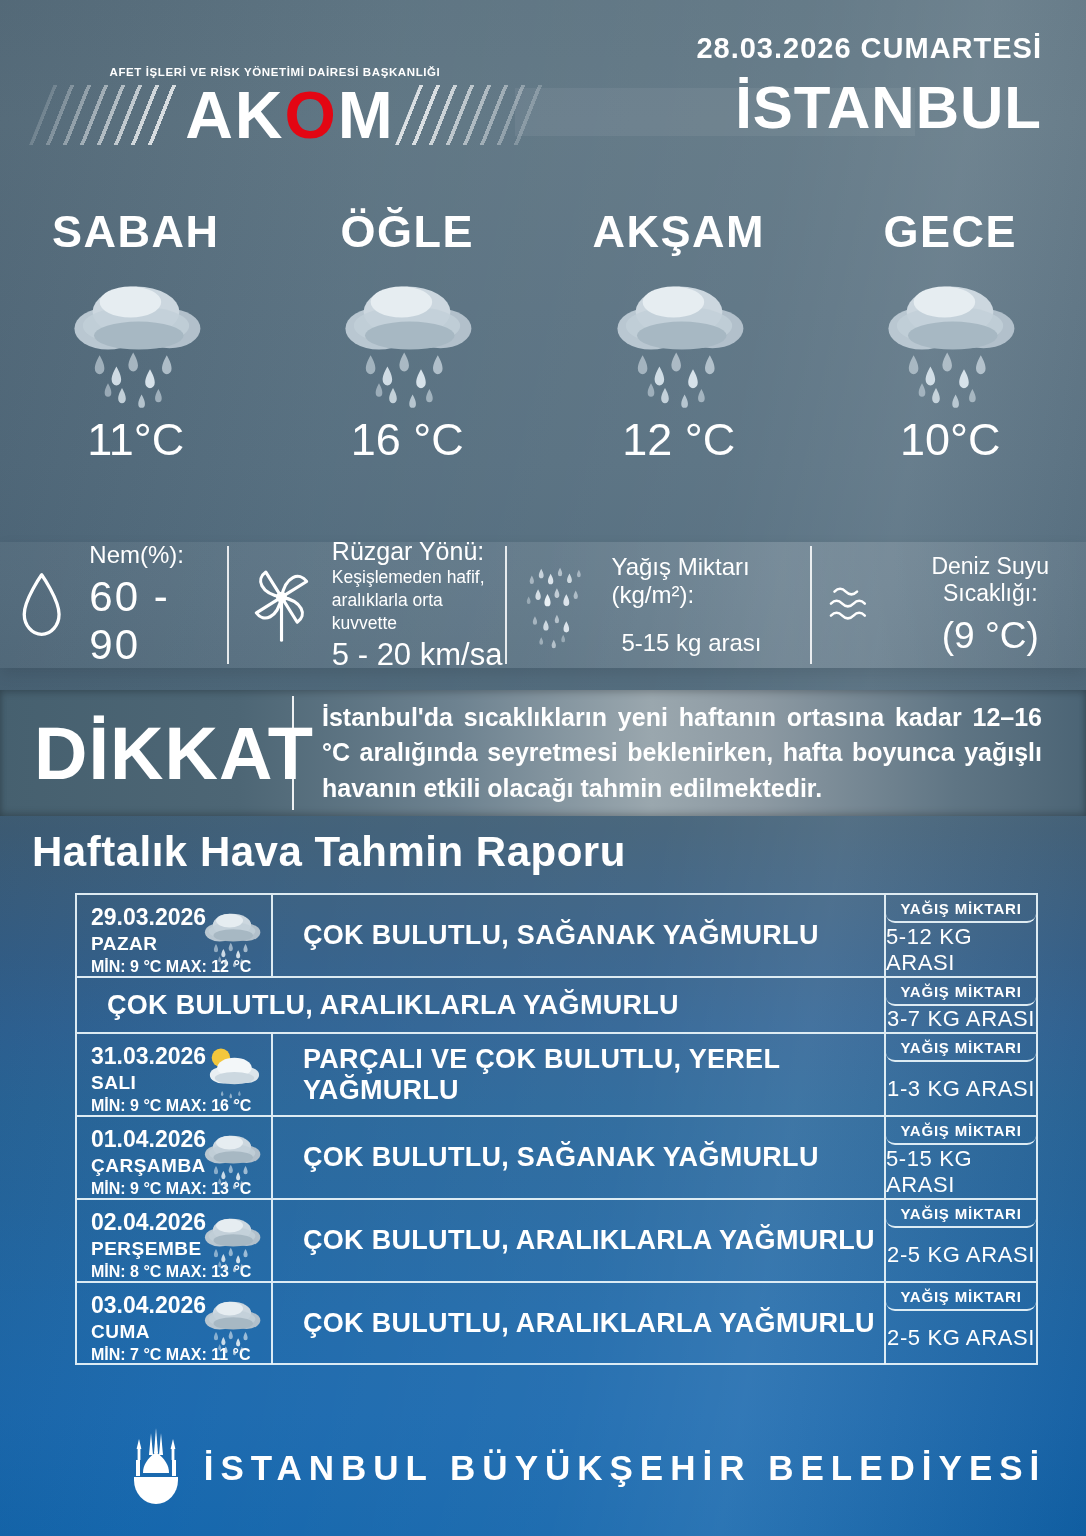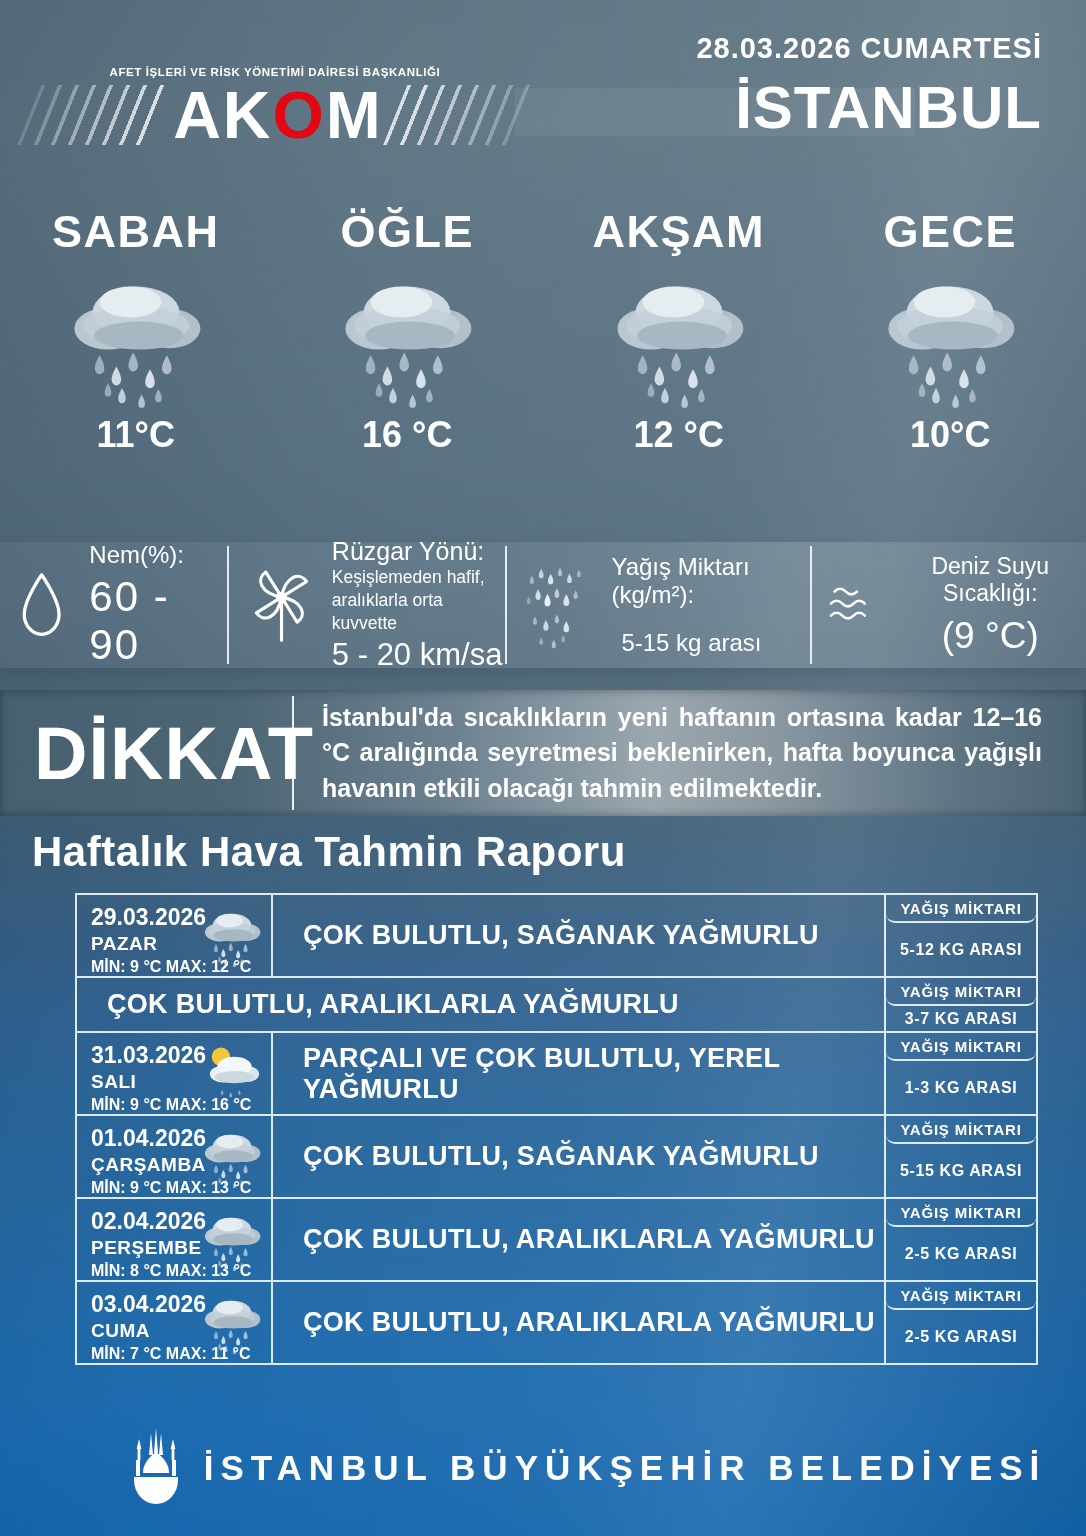--- a/index.html
+++ b/index.html
@@ -20,42 +20,42 @@
       rgba(8,18,38,.10) 0%, rgba(255,255,255,.02) 30%,
       rgba(255,255,255,.06) 60%, rgba(255,255,255,.11) 73%,
       rgba(0,10,30,.07) 100%);
   }
   .defs{ position:absolute; width:0; height:0; overflow:hidden; }
 
   
   .hdr{ position:absolute; top:0; left:0; width:100%; height:200px; }
   .agency{ position:absolute; top:66px; left:10px; width:530px; text-align:center;
     font-size:11.5px; font-weight:700; letter-spacing:.6px; }
-  .logo-row{ position:absolute; top:80px; left:8px; width:540px; height:70px;
+  .logo-row{ position:absolute; top:80px; left:20px; width:540px; height:70px;
     display:flex; align-items:center; justify-content:center; gap:12px; }
   .stripes{ width:132px; height:60px; transform:skewX(-22deg); opacity:.9;
     background:repeating-linear-gradient(90deg, rgba(255,255,255,.85) 0 4px, transparent 4px 17px); }
   .stripes.left{ -webkit-mask-image:linear-gradient(90deg, rgba(0,0,0,.2), #000 85%);
                  mask-image:linear-gradient(90deg, rgba(0,0,0,.2), #000 85%); }
   .stripes.right{ -webkit-mask-image:linear-gradient(270deg, rgba(0,0,0,.2), #000 85%);
                   mask-image:linear-gradient(270deg, rgba(0,0,0,.2), #000 85%); }
   .akom{ font-size:66px; font-weight:900; letter-spacing:2px; line-height:1; }
   .akom .o{ color:#E30613; }
   .city-band{ position:absolute; top:88px; left:515px; width:400px; height:48px;
     background:rgba(255,255,255,.06); }
   .hdr-right{ position:absolute; top:32px; right:44px; text-align:right; }
   .date{ font-size:29px; font-weight:800; letter-spacing:1px; }
   .city{ font-size:60px; font-weight:800; letter-spacing:1px; margin-top:8px; }
 
   
   .today{ position:absolute; top:206px; left:0; width:100%; height:280px; display:flex; }
   .t-col{ flex:1; display:flex; flex-direction:column; align-items:center; }
   .t-title{ font-size:45px; font-weight:800; letter-spacing:1.5px; }
   .t-icon{ width:168px; height:150px; margin-top:4px; }
-  .t-temp{ font-size:36px; font-weight:700; margin-top:2px;text-align:right; }
+  .t-temp{ font-size:45px; font-weight:400; margin-top:2px;text-align:right; }
 
   
   .stats{ position:absolute; top:542px; left:0; width:100%; height:126px;
     display:flex; align-items:stretch;
     background:linear-gradient(90deg, rgba(255,255,255,.05) 0%, rgba(255,255,255,.09) 50%,
       rgba(255,255,255,.16) 72%, rgba(255,255,255,.07) 100%);
     box-shadow:0 6px 14px rgba(0,0,0,.10); }
   .stat{ display:flex; align-items:center; }
   .s1{ width:21%; padding-left:16px; gap:22px; }
   .s2{ width:25.6%; padding-left:18px; gap:16px; }
@@ -103,21 +103,21 @@
   .row-icon{ position:absolute; right:2px; top:50%; transform:translateY(-50%);
     width:74px; height:64px; }
   .c2{ flex:1; display:flex; align-items:center; padding-left:30px;
     font-size:27px; font-weight:800; letter-spacing:.3px;
     border-right:2px solid rgba(236,246,251,.92); }
   .c3{ width:150px; display:flex; flex-direction:column; }
   .c3-h{ height:28px; display:flex; align-items:center; justify-content:center;
     font-size:15px; font-weight:800; letter-spacing:.8px;
     border-bottom:2px solid rgba(236,246,251,.92);border-radius:9px; }
   .c3-v{ flex:1; display:flex; align-items:center; justify-content:center;
-    font-size:16px; font-weight:700; letter-spacing:.6px; }
+    font-size:22px; font-weight:400; letter-spacing:.6px; }
 
   
   .footer{ position:absolute; top:1400px; left:0; width:100%; height:136px;
     display:flex; align-items:center; justify-content:center; gap:16px;margin-left:42px; }
   .i-ibb{ width:64px; height:88px; }
   .muni{ font-size:35px; font-weight:800; letter-spacing:7px; }
 </style>
 </head>
 <body>
 

